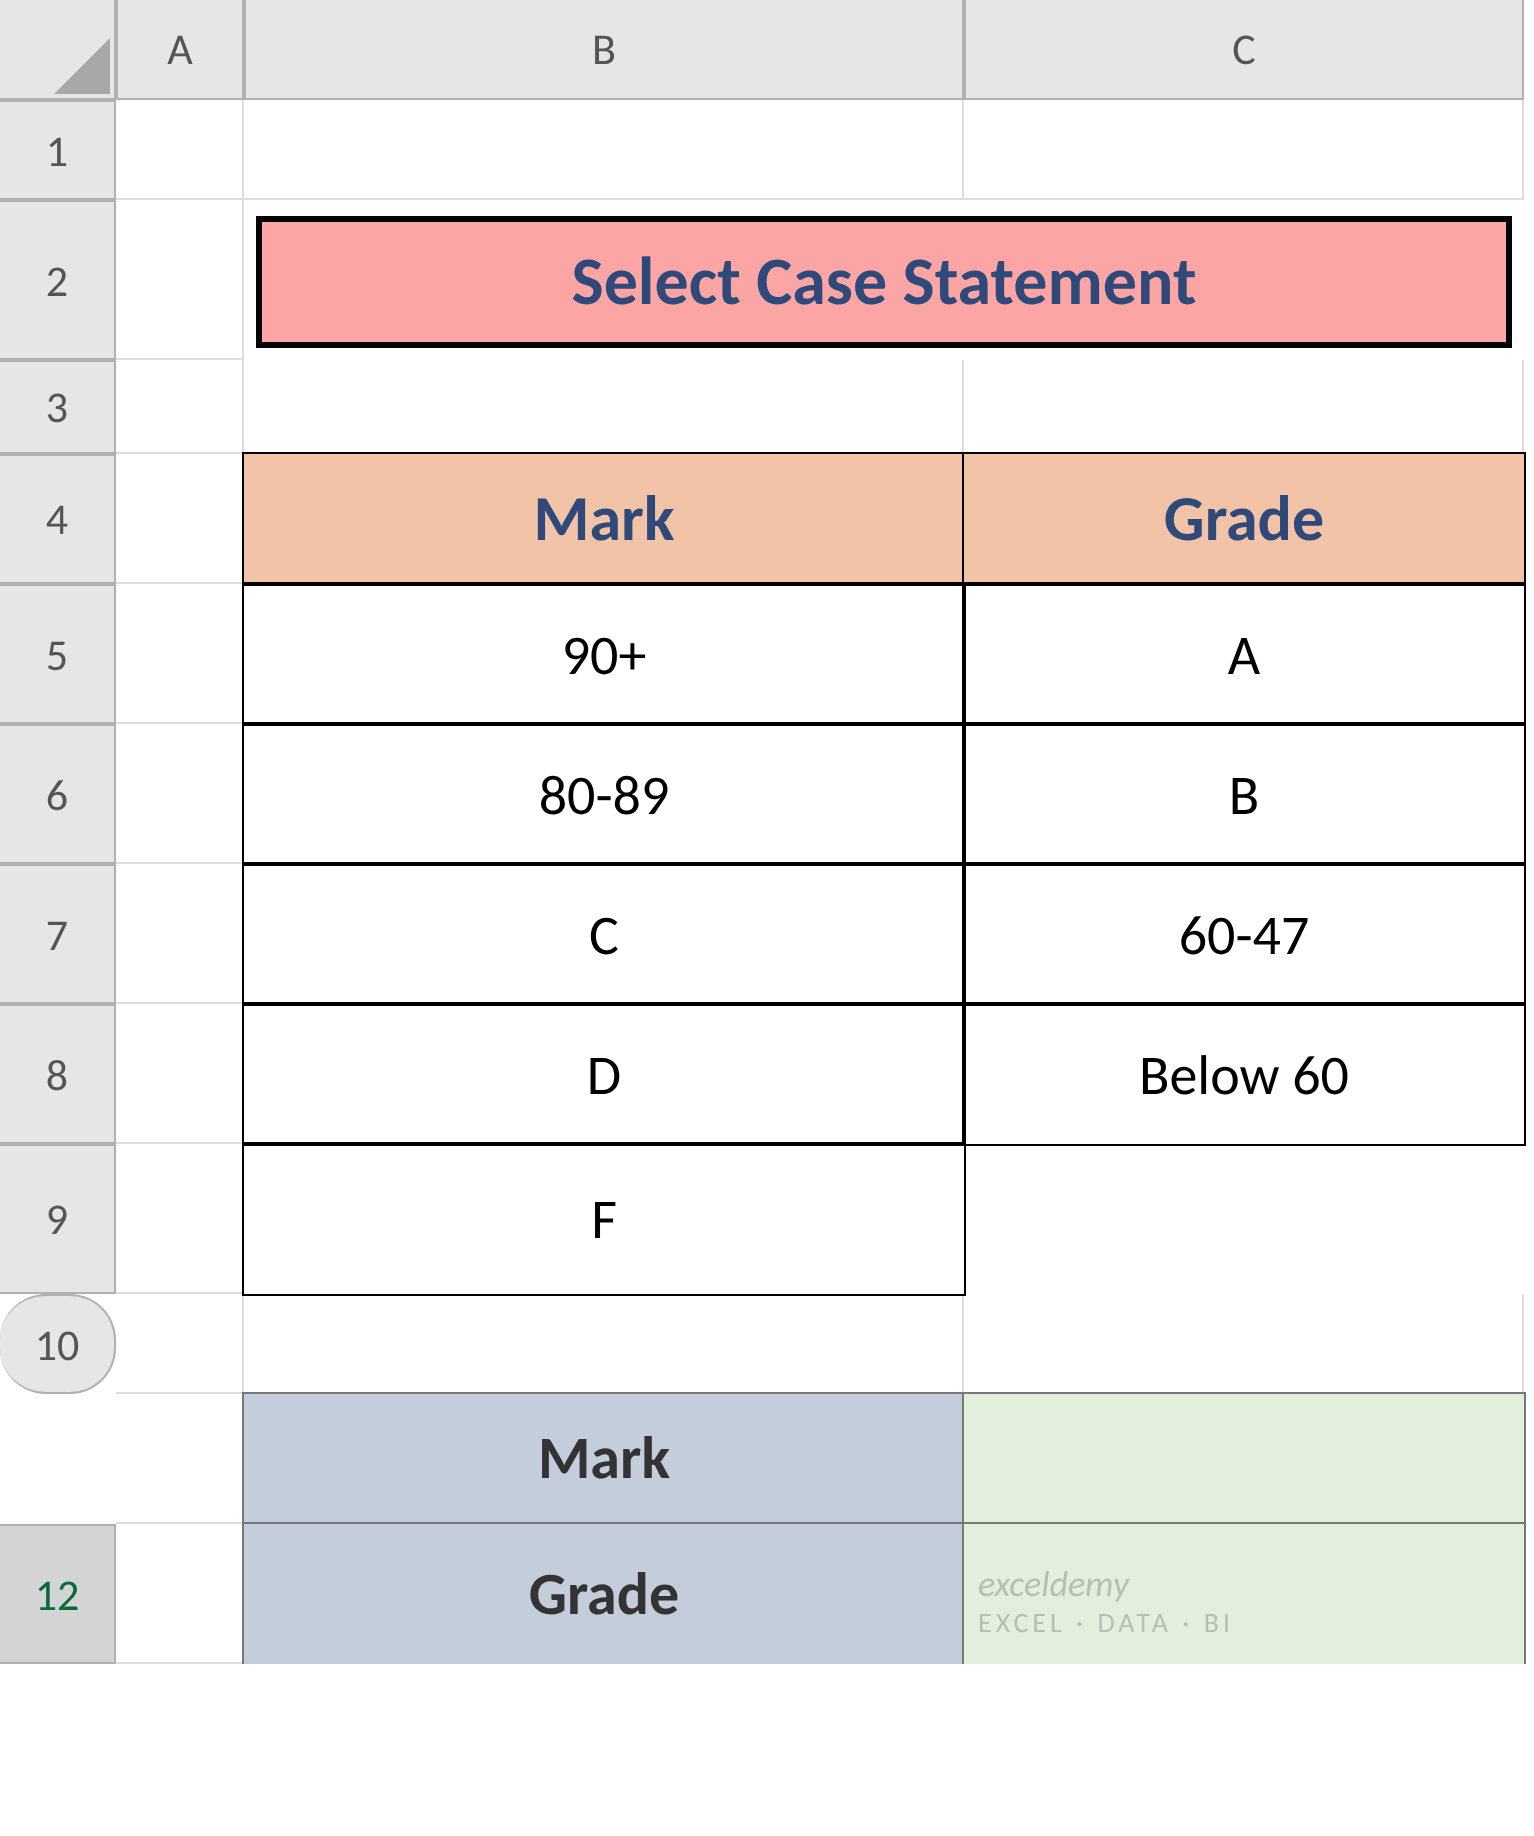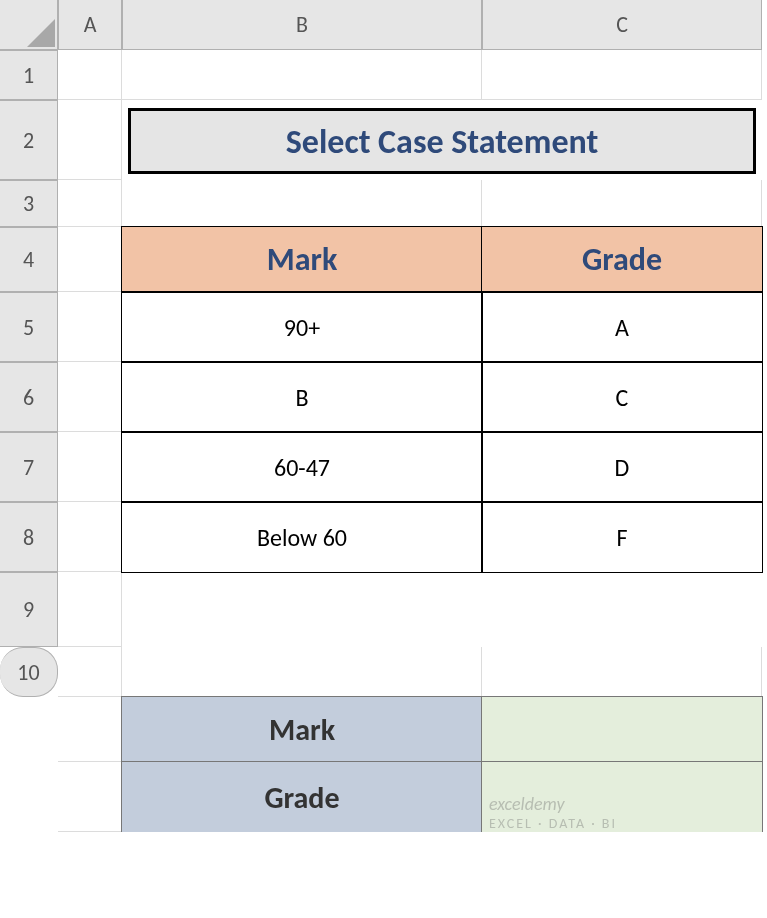--- a/index.html
+++ b/index.html
@@ -39,21 +39,21 @@
     background: #fff;
     border-right: 1px solid #dcdcdc;
     border-bottom: 1px solid #dcdcdc;
   }
   .title-cell {
     grid-column: 3 / span 2;
     grid-row: 3;
     padding: 8px 6px 6px 6px;
   }
   .title-box {
-    background: #e5e5e5;
+    background: #fca5a5;
     border: 3px solid #000;
     height: 100%;
     display: flex;
     align-items: center;
     justify-content: center;
     font-size: 34px;
     font-weight: bold;
     color: #2f4a7a;
   }
   .tbl {
@@ -62,21 +62,21 @@
     display: grid;
     grid-template-columns: 360px 280px;
     grid-template-rows: 65px 70px 70px 70px 70px 75px;
     padding-top: 0;
   }
   .tbl .cell {
     border: 1.5px solid #000;
     display: flex;
     align-items: center;
     justify-content: center;
-    font-size: 24px;
+    font-size: 28px;
     margin: -0.75px;
   }
   .tbl .hdr {
     background: #f2c3a6;
     font-weight: bold;
     color: #2f4a7a;
     font-size: 32px;
   }
   .tbl2 {
     grid-column: 3 / span 2;
@@ -92,21 +92,21 @@
     justify-content: center;
     font-size: 30px;
     font-weight: bold;
     color: #333;
     margin: -0.75px;
   }
   .tbl2 .lab { background: #c3cddc; }
   .tbl2 .val { background: #e4eedc; }
   .watermark {
     position: absolute;
-    bottom: 0;
+    bottom: 12px;
     right: 150px;
     font-size: 18px;
     color: rgba(100,100,100,0.35);
     font-style: italic;
     pointer-events: none;
   }
   .watermark small { display:block; font-size:14px; letter-spacing:2px; font-style:normal;}
 </style>
 </head>
 <body>
@@ -125,20 +125,21 @@
   <div class="row-header" style="grid-column:1;grid-row:2;">1</div>
   <div class="row-header" style="grid-column:1;grid-row:3;">2</div>
   <div class="row-header" style="grid-column:1;grid-row:4;">3</div>
   <div class="row-header" style="grid-column:1;grid-row:5;">4</div>
   <div class="row-header" style="grid-column:1;grid-row:6;">5</div>
   <div class="row-header" style="grid-column:1;grid-row:7;">6</div>
   <div class="row-header" style="grid-column:1;grid-row:8;">7</div>
   <div class="row-header" style="grid-column:1;grid-row:9;">8</div>
   <div class="row-header" style="grid-column:1;grid-row:10;">9</div>
   <div class="row-header" style="grid-column:1;grid-row:11;border-radius:23px;">10</div>
+  <div class="row-header row-12" style="grid-column:1;grid-row:13;">12</div>
 
   <div class="body-cell" style="grid-column:2;grid-row:2;"></div>
   <div class="body-cell" style="grid-column:3;grid-row:2;"></div>
   <div class="body-cell" style="grid-column:4;grid-row:2;"></div>
   <div class="body-cell" style="grid-column:2;grid-row:3;"></div>
   <div class="body-cell" style="grid-column:2;grid-row:4;"></div>
   <div class="body-cell" style="grid-column:3;grid-row:4;"></div>
   <div class="body-cell" style="grid-column:4;grid-row:4;"></div>
   <div class="body-cell" style="grid-column:2;grid-row:5;"></div>
   <div class="body-cell" style="grid-column:2;grid-row:6;"></div>
@@ -154,20 +155,21 @@
 
   <div class="title-cell">
     <div class="title-box">Select Case Statement</div>
   </div>
 
   <div class="tbl">
     <div class="cell hdr">Mark</div>
     <div class="cell hdr">Grade</div>
     <div class="cell">90+</div>
     <div class="cell">A</div>
+    <div class="cell">80-89</div>
     <div class="cell">B</div>
     <div class="cell">C</div>
     <div class="cell">60-47</div>
     <div class="cell">D</div>
     <div class="cell">Below 60</div>
     <div class="cell">F</div>
   </div>
 
   <div class="tbl2">
     <div class="cell lab">Mark</div>

